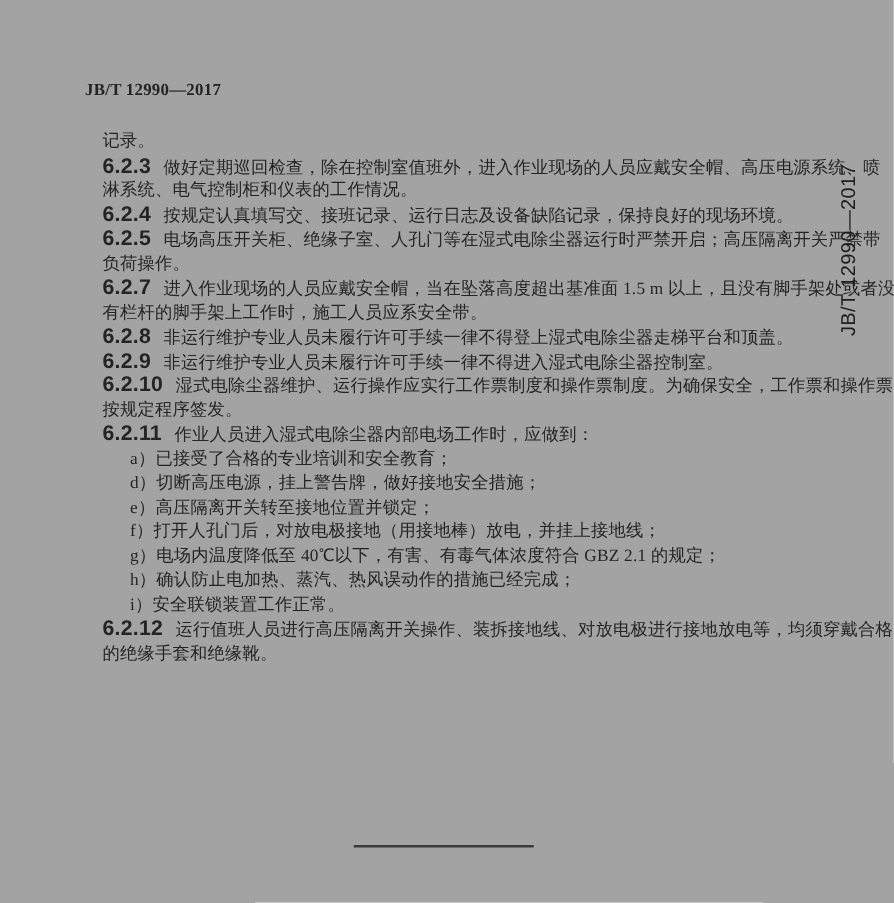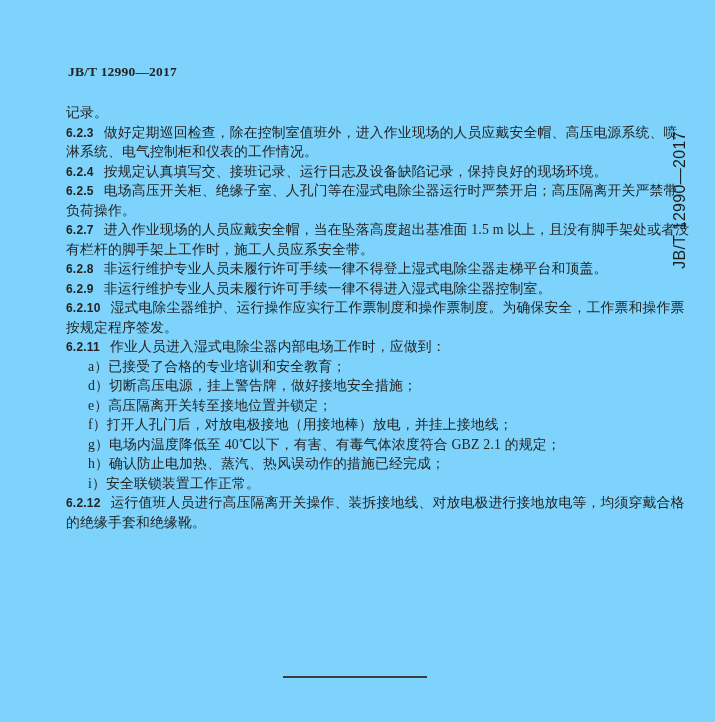--- a/index.html
+++ b/index.html
@@ -2,36 +2,36 @@
 <html><head>
 <meta charset="utf-8">
 <style>
   html,body{margin:0;padding:0;}
   body{
     width:715px;height:722px;position:relative;overflow:hidden;
     background:#ffffff;
     font-family:"Liberation Serif","DejaVu Serif",serif;
     color:#242424;
   }
-  .page{position:absolute;inset:0;background:#7dd3fc;}
+  .page{position:absolute;inset:0;background:#a3a3a3;}
   .doc-header{
     position:absolute;left:68px;top:64px;
     font-size:13.5px;font-weight:bold;letter-spacing:.2px;
     font-family:"Liberation Serif","DejaVu Serif",serif;
     white-space:nowrap;
   }
   .body-text{position:absolute;left:66px;top:103px;width:610px;}
   .line{
     height:19.5px;line-height:19.5px;font-size:13.8px;
-    white-space:nowrap;letter-spacing:.2px;
+    white-space:nowrap;letter-spacing:.2px;margin-left:16px;
   }
   .line.sub{padding-left:22px;font-family:Liberation Serif, serif;}
   .num{
     font-family:"Liberation Sans","DejaVu Sans",sans-serif;
-    font-weight:bold;font-size:12px;margin-right:10px;
+    font-weight:bold;font-size:17px;margin-right:10px;
   }
   .num:empty{display:none;}
   .side-label{
     position:absolute;left:601px;top:190px;width:160px;height:20px;
     transform:rotate(-90deg);transform-origin:center;
     font-family:"Liberation Sans","DejaVu Sans",sans-serif;
     font-size:16px;color:#1d1d1d;letter-spacing:.3px;
     text-align:center;white-space:nowrap;
   }
   .footer-rule{

